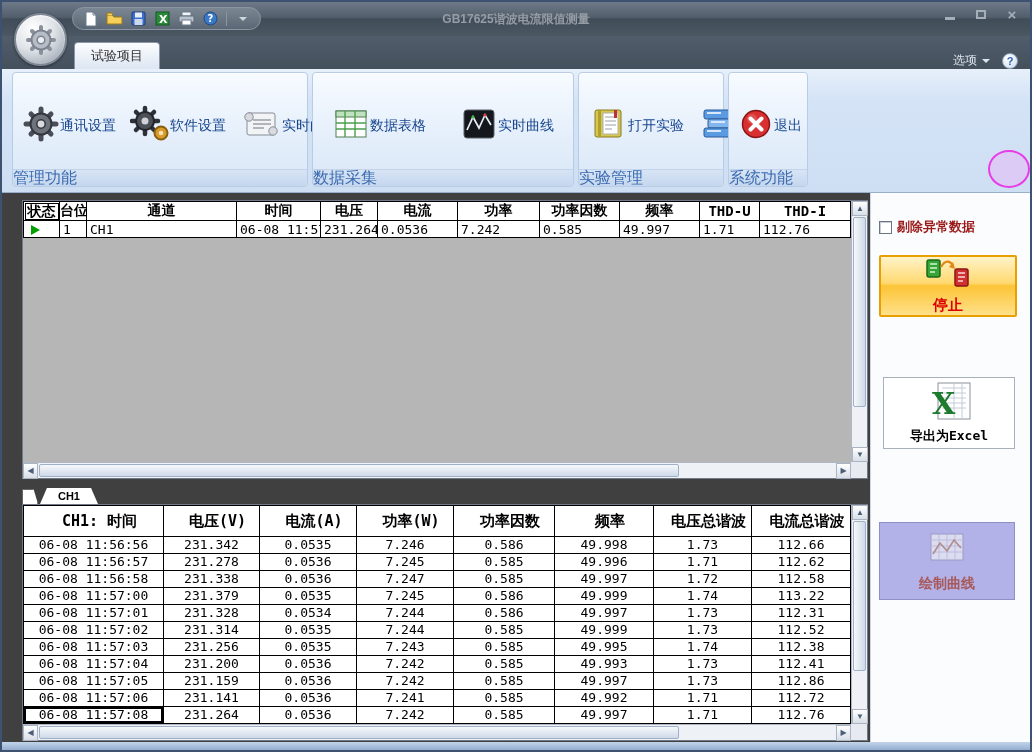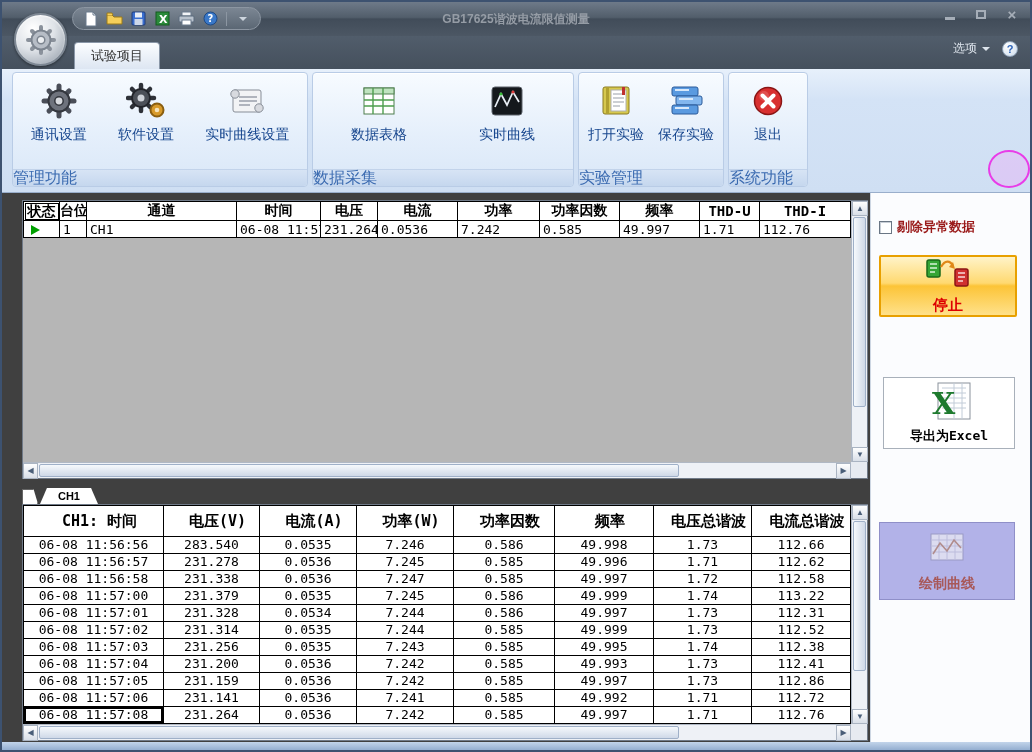--- a/index.html
+++ b/index.html
@@ -20,30 +20,30 @@
   .wc .bar { width:10px; height:3px; background:#a6aeb8; margin-top:7px; }
   .wc .box { width:10px; height:9px; border:2px solid #a6aeb8; }
   .wc.close { font-size:15px; font-weight:bold; line-height:15px; }
 
   
   .orb { position:absolute; left:12px; top:11px; width:53px; height:53px; border-radius:50%; background:radial-gradient(circle at 35% 28%, #ffffff, #dfe3e8 45%, #aab2bc 80%, #8b95a1); border:2px solid #7e8894; box-shadow:0 1px 3px rgba(0,0,0,.45), inset 0 1px 2px #fff; z-index:30; display:flex; align-items:center; justify-content:center; }
 
   
   .tabrow { position:relative; height:33px; background:linear-gradient(#515d6b,#45505d); }
   .ptab { position:absolute; left:72px; bottom:0; width:86px; height:27px; background:linear-gradient(#fbfdff,#e9eff7 60%,#dde6f2); border:1px solid #8a97a8; border-bottom:none; border-radius:4px 4px 0 0; font-size:13px; color:#333; display:flex; align-items:center; justify-content:center; }
-  .tabrow-right { position:absolute; right:12px; top:4px; display:flex; align-items:flex-end; gap:12px; }
+  .tabrow-right { position:absolute; right:12px; top:16px; display:flex; align-items:flex-end; gap:12px; }
   .opt-btn { display:flex; align-items:center; gap:5px; color:#dde4ec; font-size:12px; }
   .opt-caret { width:0; height:0; border-left:4px solid transparent; border-right:4px solid transparent; border-top:4px solid #dde4ec; }
   .help-circ { width:16px; height:16px; border-radius:50%; background:radial-gradient(circle at 35% 30%, #ffffff, #dbe6f2 70%, #b9cbdf); border:1px solid #8fa2b8; color:#2a62b8; font-size:11px; font-weight:bold; display:flex; align-items:center; justify-content:center; }
 
   
   .ribbon { height:124px; background:linear-gradient(#e7f0fb, #d4e3f6 25%, #cfdff3); border-bottom:1px solid #99aecb; padding:3px 4px 4px 10px; display:flex; gap:4px; }
   .rgroup { height:115px; display:flex; flex-direction:column; border:1px solid #b9cce6; border-radius:4px; background:linear-gradient(#f7fbff,#e5effb 55%,#d9e7f7); box-shadow:inset 0 1px 0 #fff; flex:none; }
   .rbuttons { flex:1; display:flex; align-items:stretch; justify-content:space-around; padding:3px 2px 0; }
-  .rbtn { display:flex; flex-direction:column; align-items:center; justify-content:flex-start; padding:4px 7px 1px; border-radius:3px;text-align:right; }
+  .rbtn { display:flex; flex-direction:row; align-items:center; justify-content:flex-start; padding:4px 7px 1px; border-radius:3px;text-align:right; }
   .ricon { height:42px; display:flex; align-items:center; justify-content:center; }
   .rlabel { margin-top:4px; font-size:14px; color:#17468e; white-space:nowrap; }
   .rglabel { height:17px; line-height:16px; font-size:16px; color:#3a6ab0; background:linear-gradient(#d7e4f5,#c5d7ee); border-top:1px solid #c2d3ea; border-radius:0 0 4px 4px; }
 
   
   .content { position:relative; height:549px; background:#404040; }
 
   .scrollbox { position:absolute; display:grid; grid-template-columns:1fr 16px; grid-template-rows:1fr 16px; border:1px solid #707a88; background:#b6b6b6; }
   .view { overflow:hidden; display:flex; flex-direction:column; }
   .sb-v { background:#eef1f6; border-left:1px solid #b0b8c4; display:flex; flex-direction:column; }
@@ -402,21 +402,21 @@
               <th>功率(W)</th>
               <th>功率因数</th>
               <th>频率</th>
               <th>电压总谐波</th>
               <th>电流总谐波</th>
             </tr>
           </thead>
           <tbody>
               <tr>
                 <td>06-08 11:56:56</td>
-                <td>283.540</td>
+                <td>231.342</td>
                 <td>0.0535</td>
                 <td>7.246</td>
                 <td>0.586</td>
                 <td>49.998</td>
                 <td>1.73</td>
                 <td>112.66</td>
               </tr>
               <tr>
                 <td>06-08 11:56:57</td>
                 <td>231.278</td>

